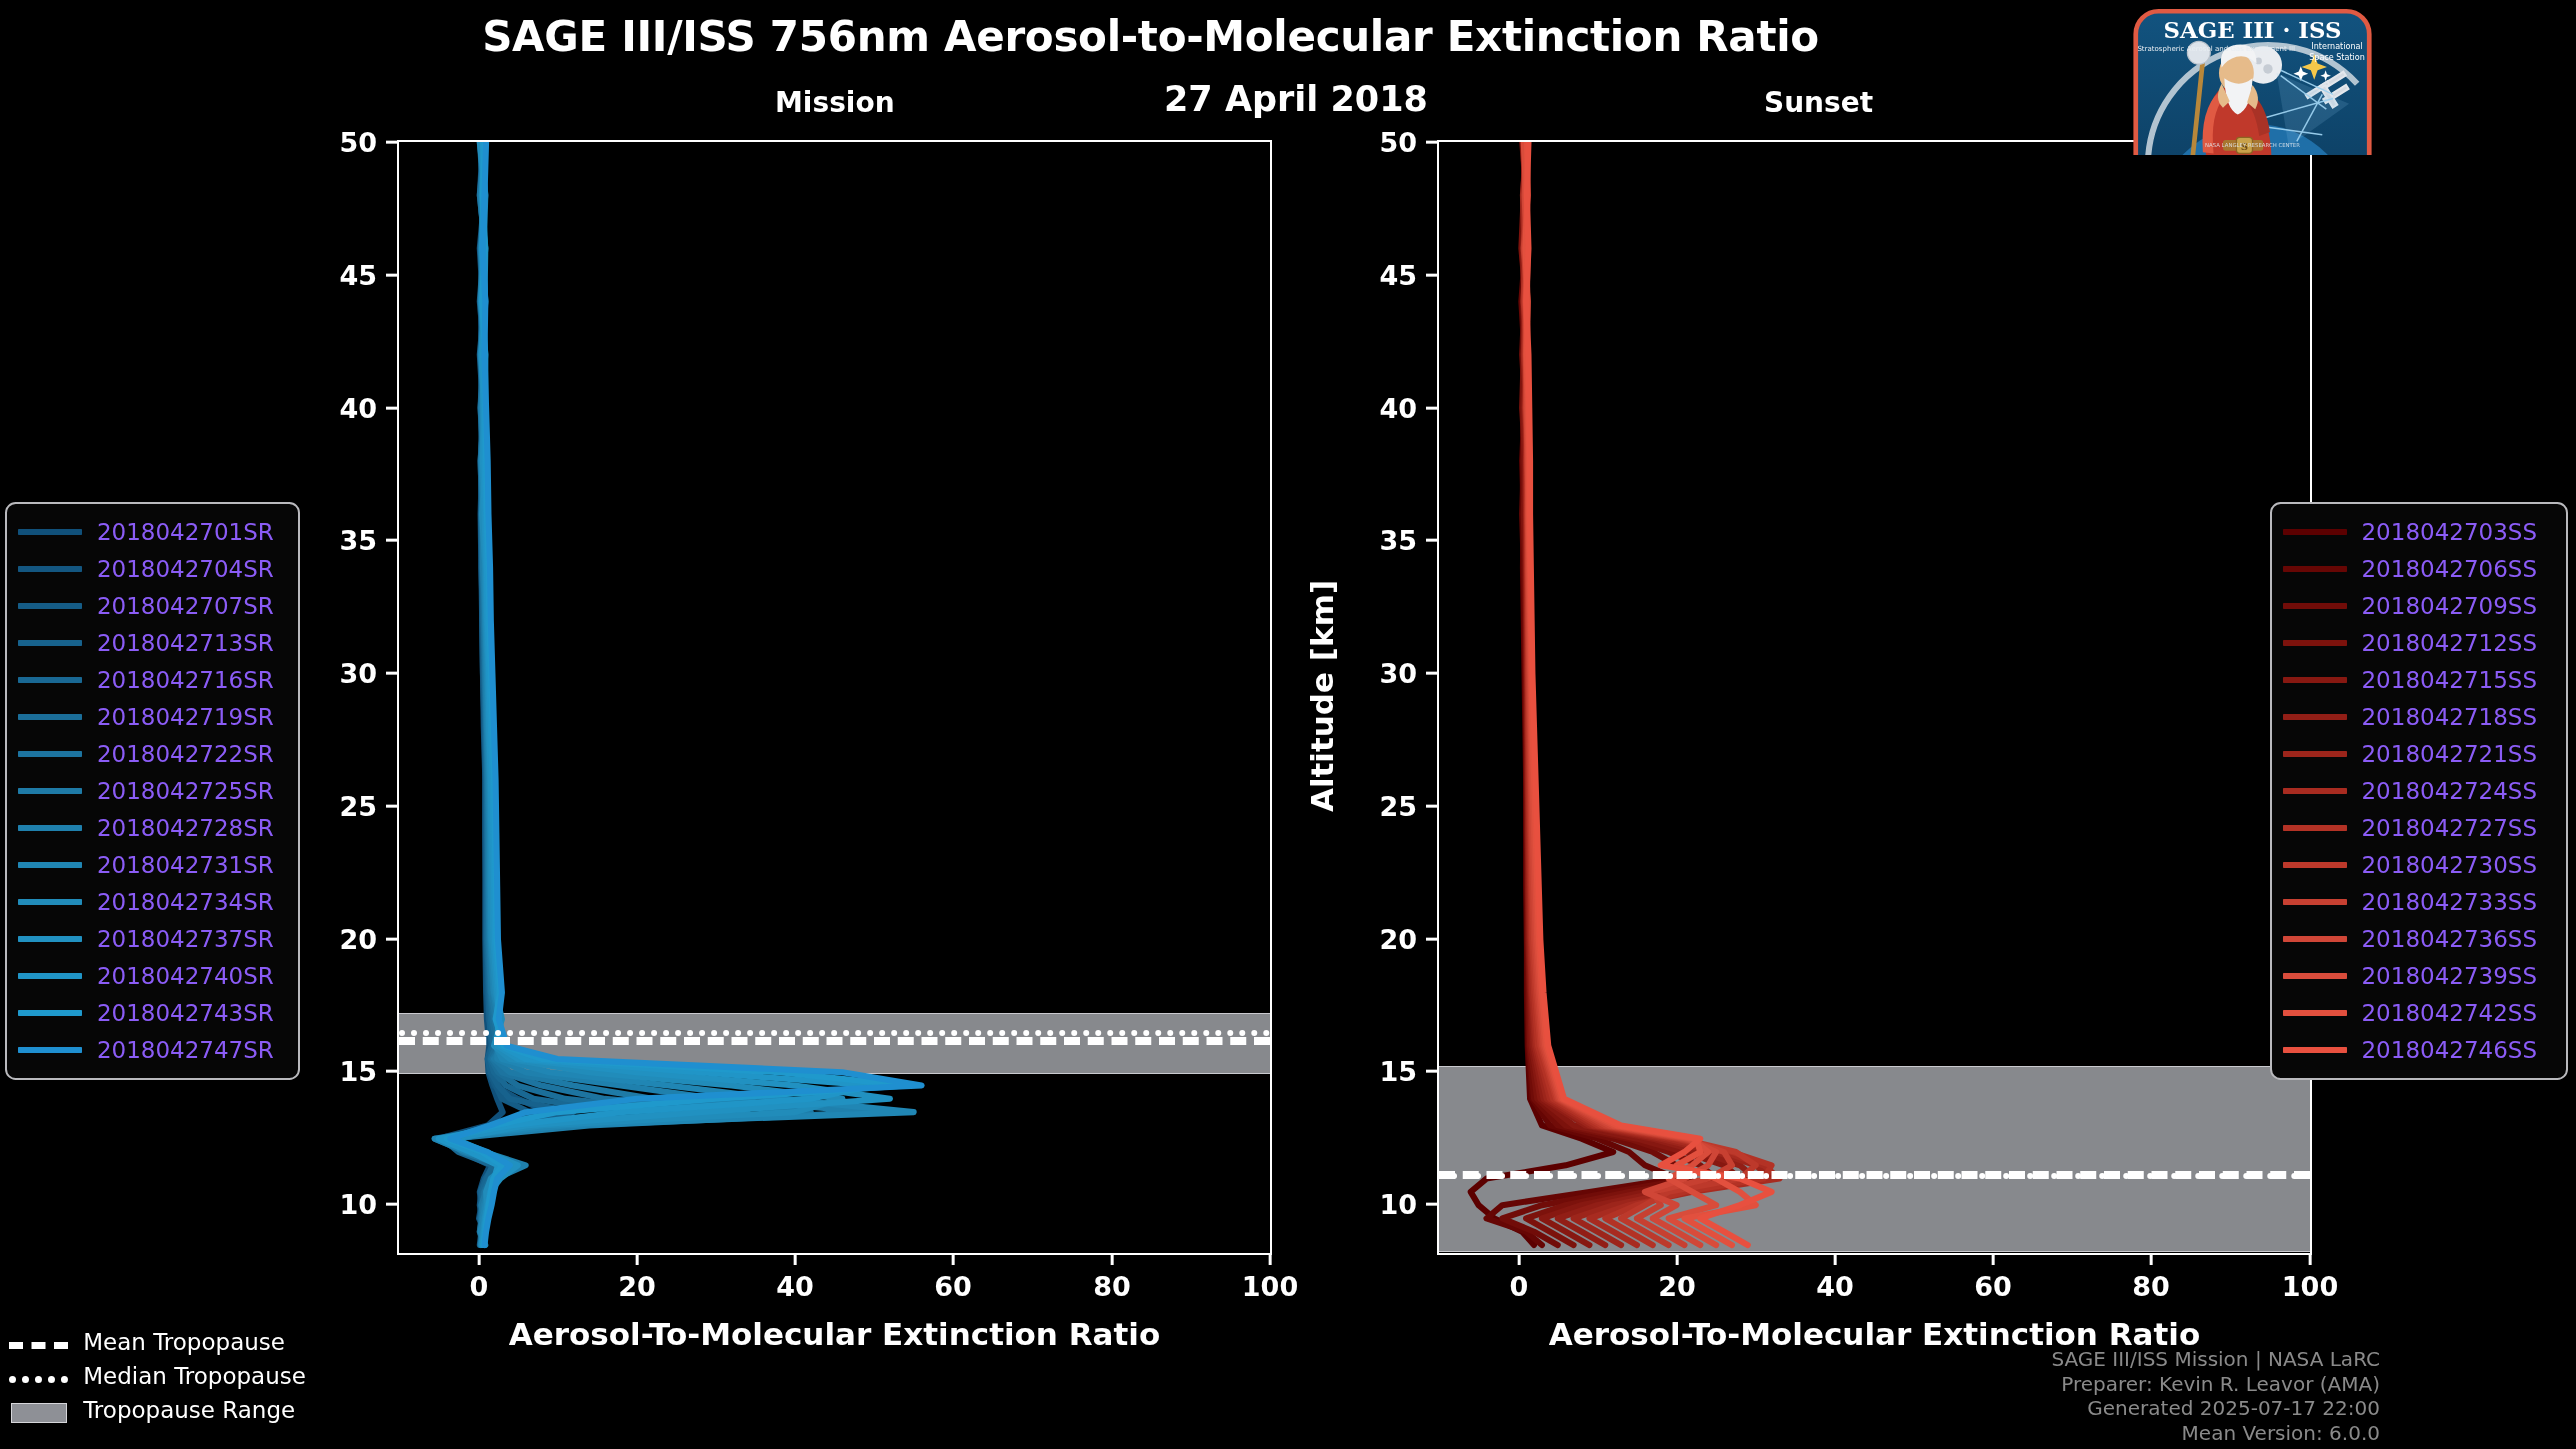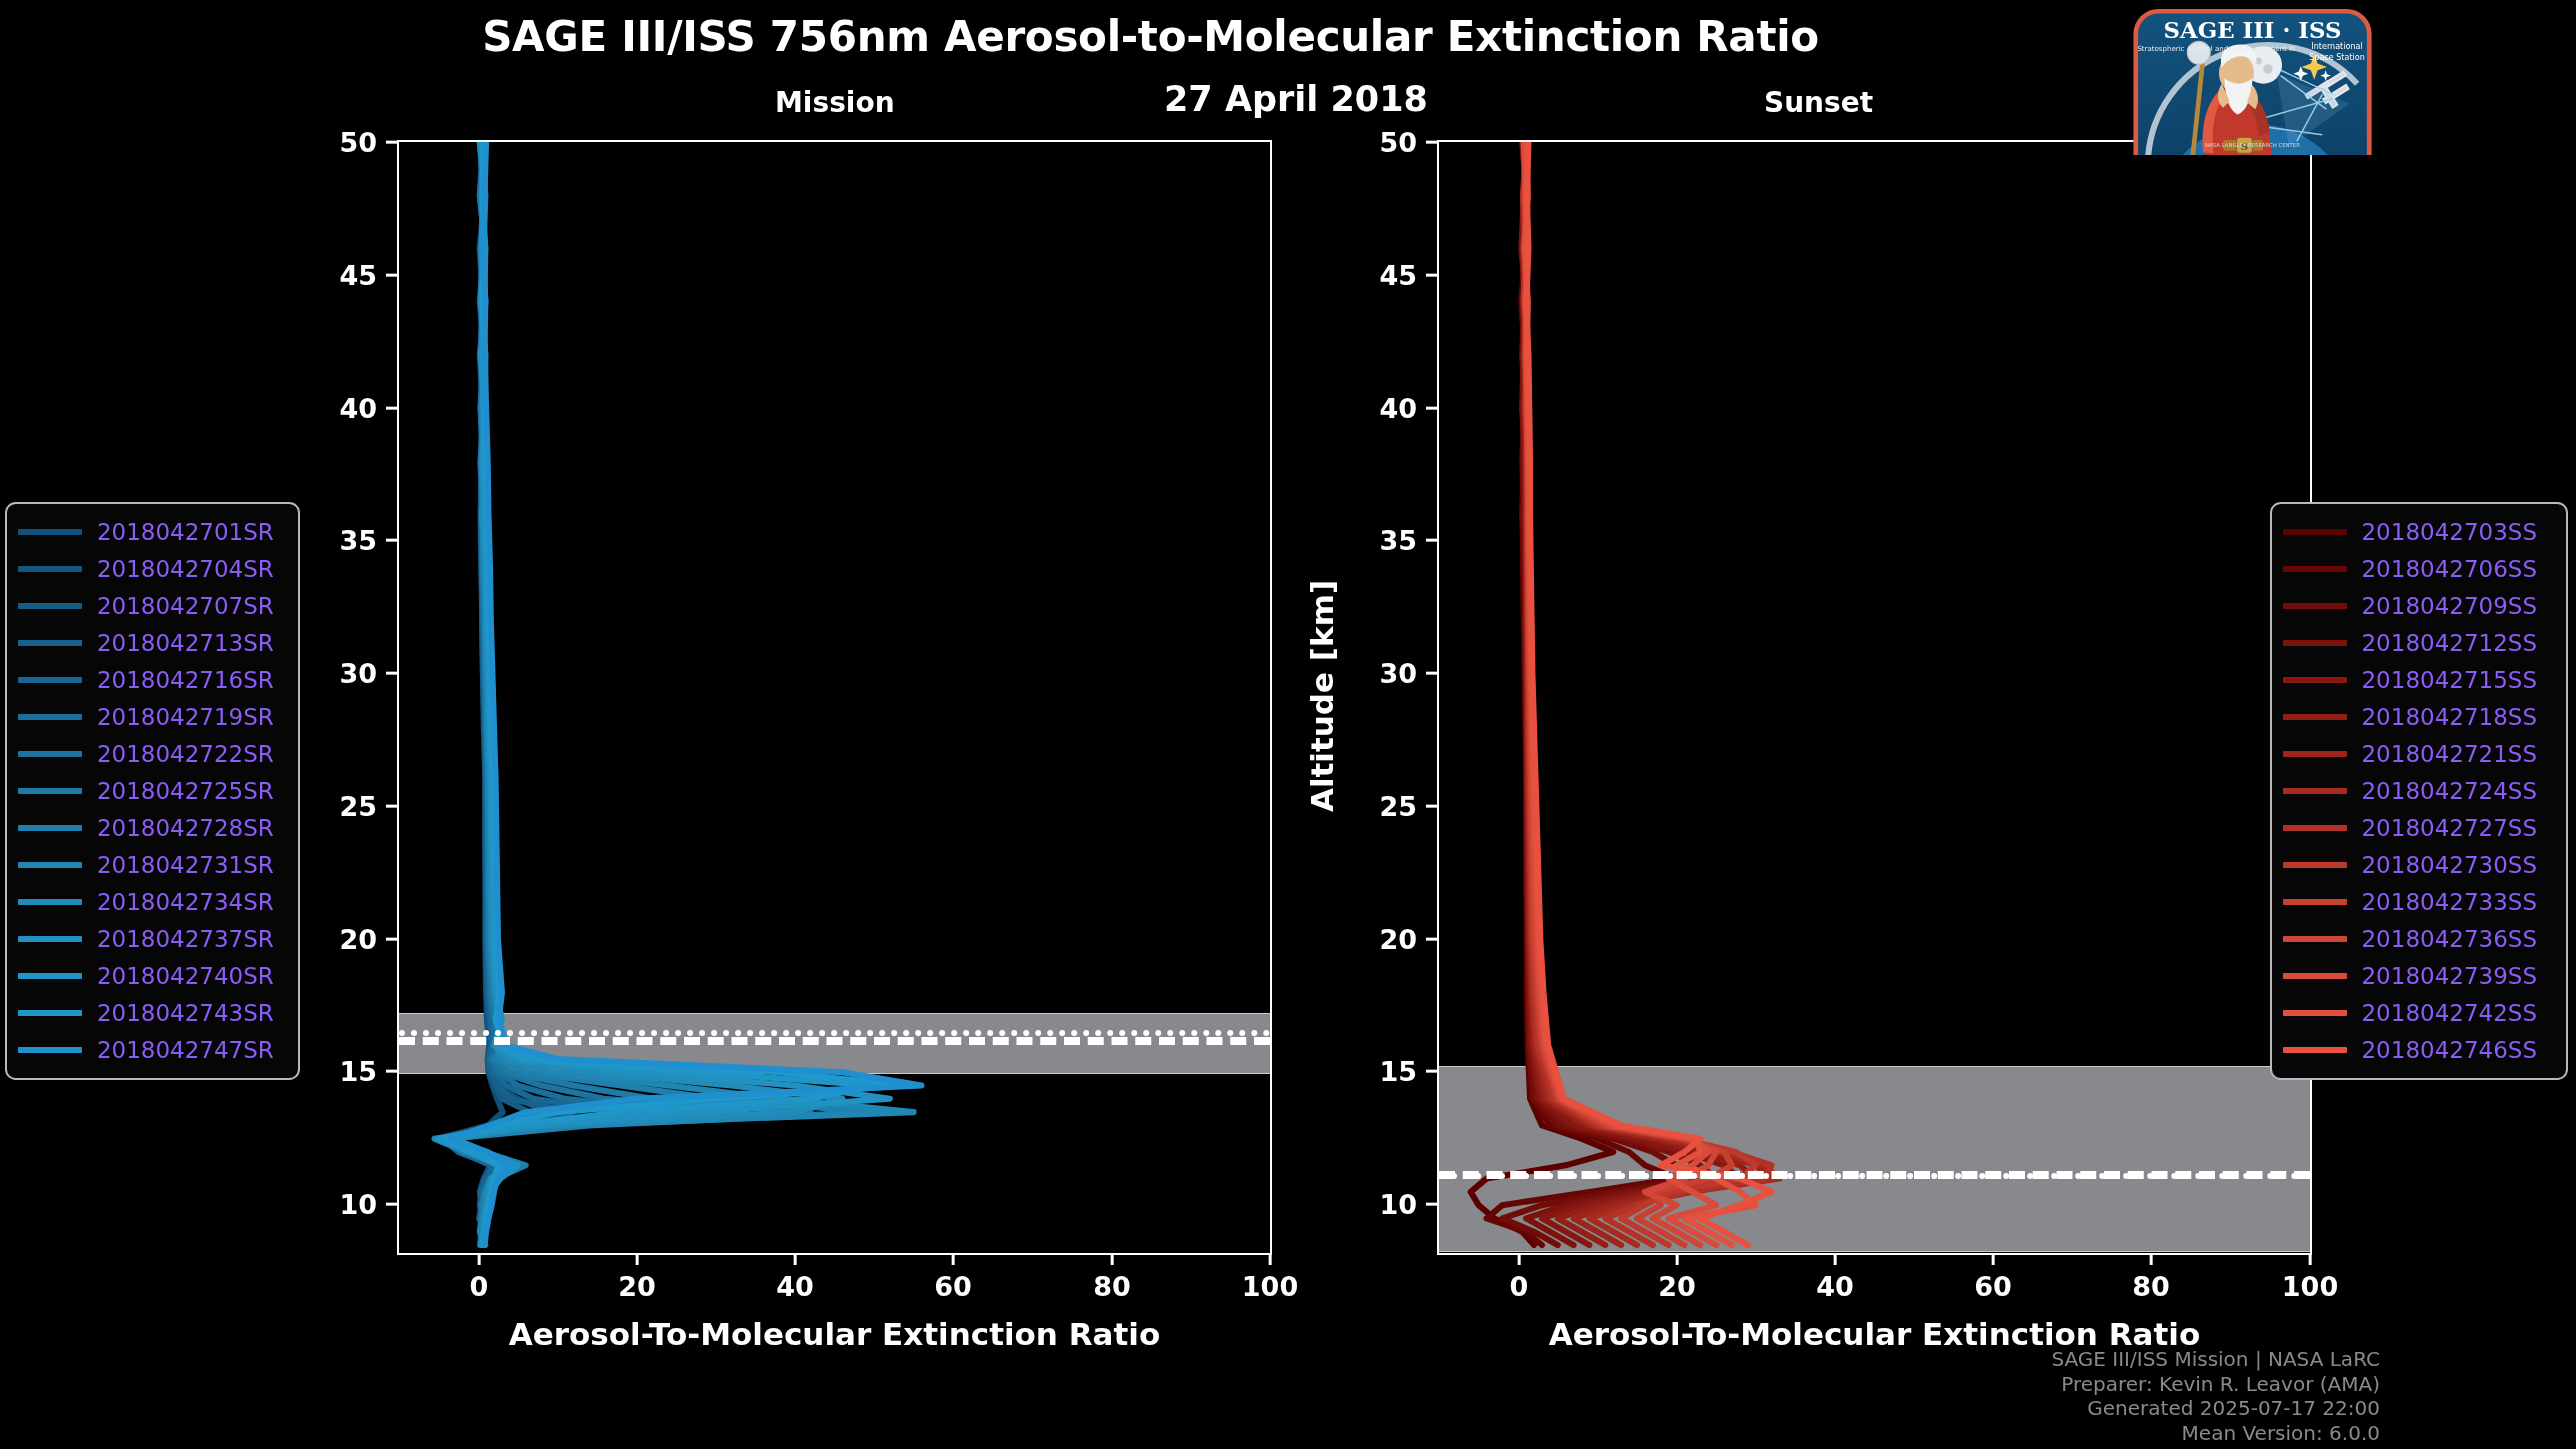--- a/index.html
+++ b/index.html
@@ -394,20 +394,40 @@
       <div class="legend-row">
         <div class="legend-swatch" style="background: rgb(226, 80, 62);"></div>
         <div class="legend-label">2018042742SS</div>
       </div>
       <div class="legend-row">
         <div class="legend-swatch" style="background: rgb(232, 80, 63);"></div>
         <div class="legend-label">2018042746SS</div>
       </div>
     </div>
 
+  <div id="legend-tropo">
+    <div class="tl-row">
+      <div class="tl-key">
+          <div class="tl-dash"></div>
+        </div>
+      <div class="tl-label">Mean Tropopause</div>
+    </div>
+    <div class="tl-row">
+      <div class="tl-key">
+          <div class="tl-dot"></div>
+        </div>
+      <div class="tl-label">Median Tropopause</div>
+    </div>
+    <div class="tl-row">
+      <div class="tl-key">
+          <div class="tl-box"></div>
+        </div>
+      <div class="tl-label">Tropopause Range</div>
+    </div>
+  </div>
 
   <div id="footer">
     <div>SAGE III/ISS Mission | NASA LaRC</div>
     <div>Preparer: Kevin R. Leavor (AMA)</div>
     <div>Generated 2025-07-17 22:00</div>
     <div>Mean Version: 6.0.0</div>
   </div>
 
   <div id="logo">
     <svg width="263" height="152" viewBox="0 0 392 226">

